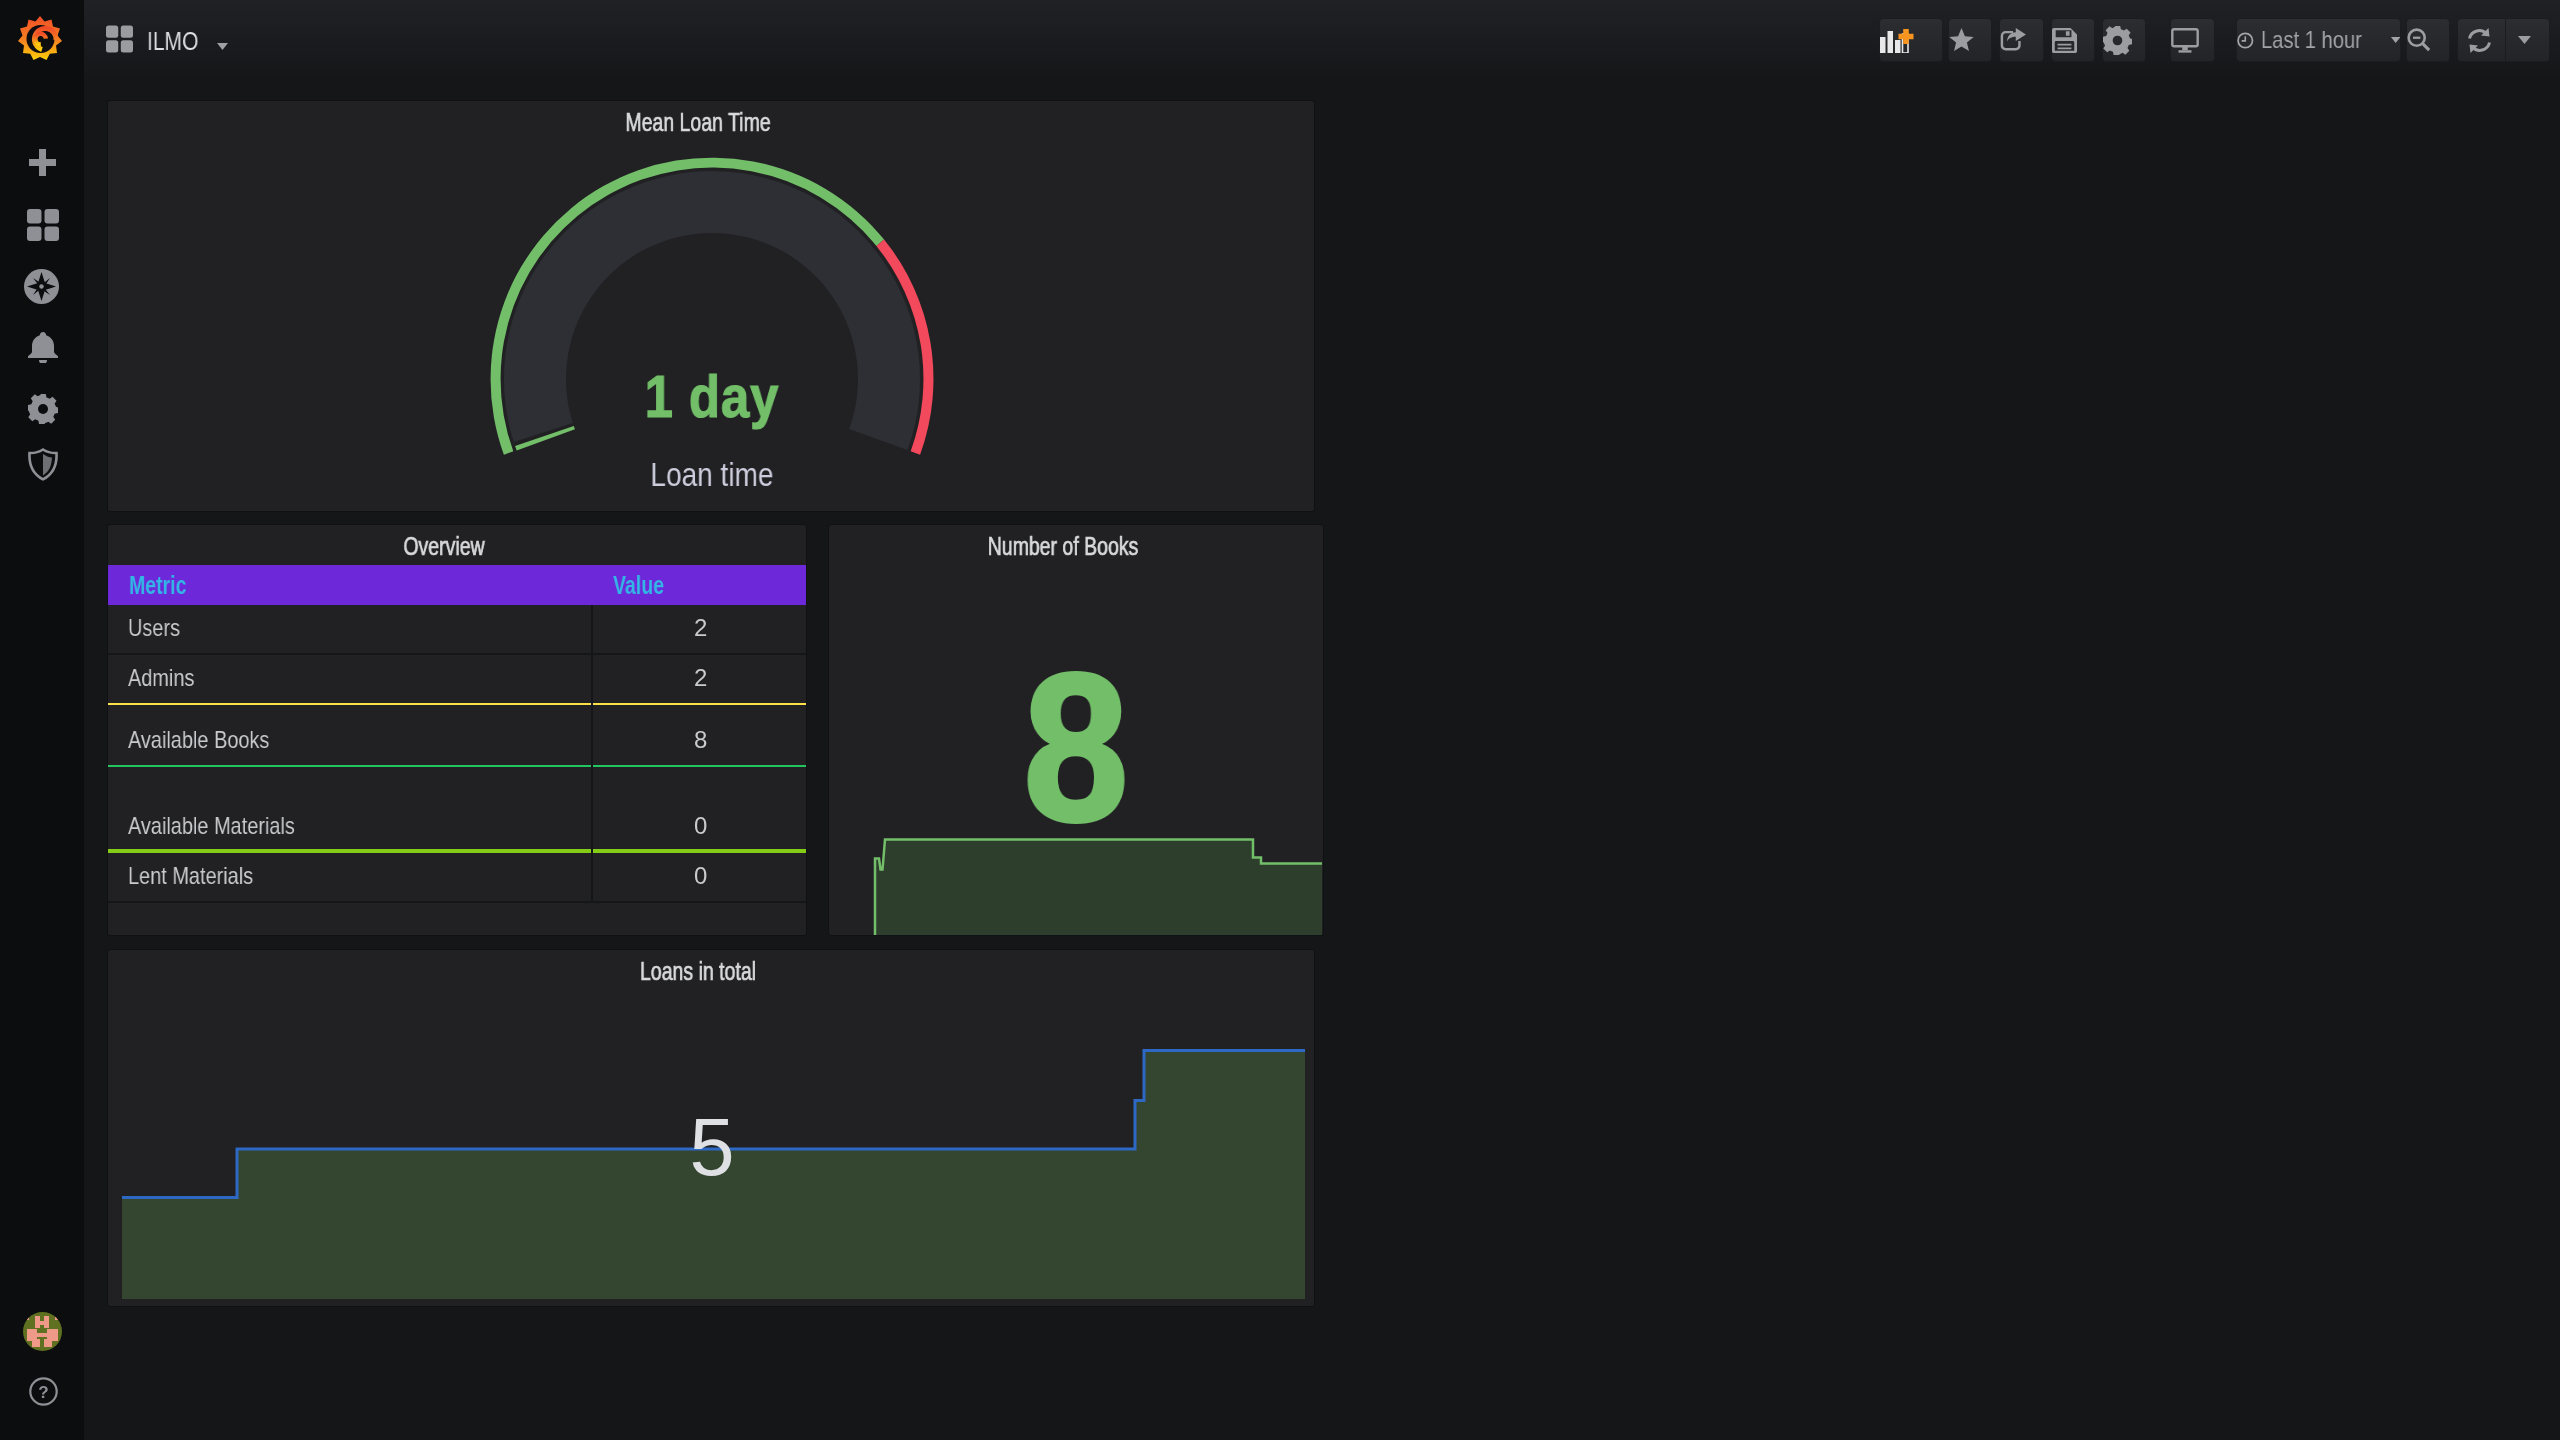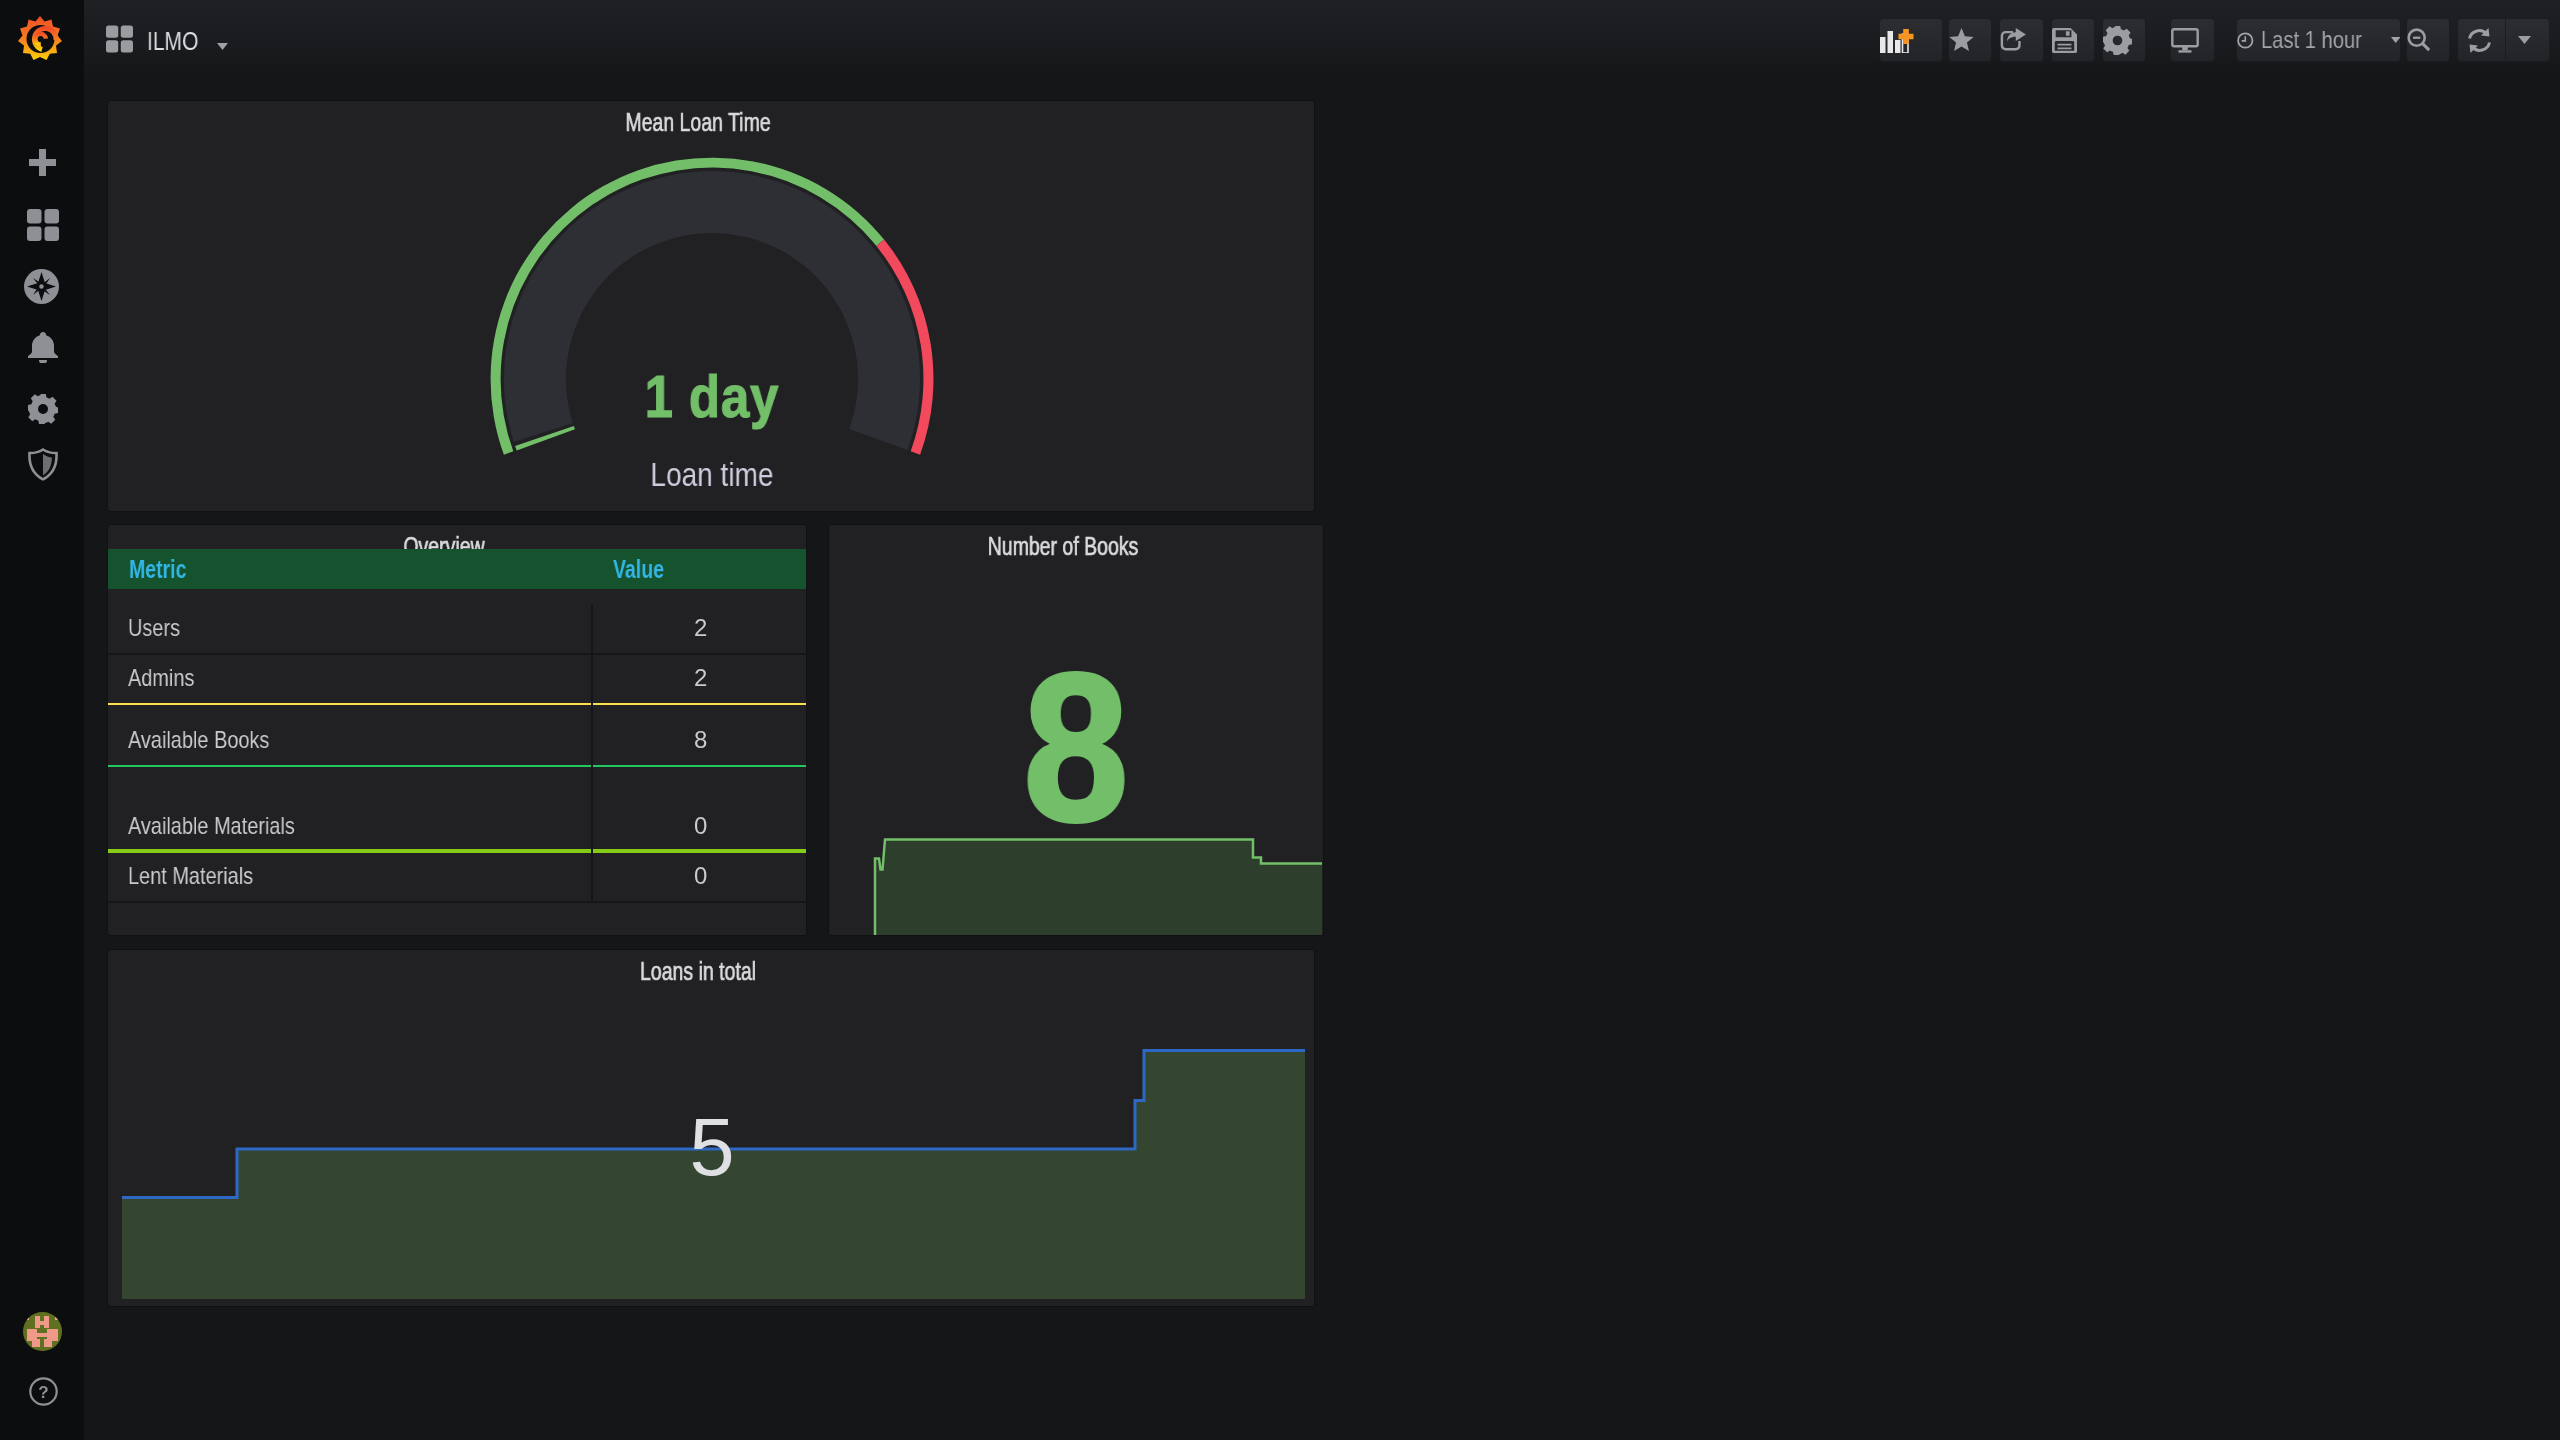--- a/index.html
+++ b/index.html
@@ -184,21 +184,21 @@
   <path d="M395.9,353.8 A221.5,221.5 0 0 1 776.1,138.6 L768.4,144.9 A211.5,211.5 0 0 0 405.3,350.3 Z" fill="#73bf69"></path>
   <path d="M776.1,138.6 A221.5,221.5 0 0 1 812.1,353.8 L802.7,350.3 A211.5,211.5 0 0 0 768.4,144.9 Z" fill="#f2495c"></path>
   <path d="M408.7,349.5 A208,208 0 0 1 407.1,345.0 L465.8,325.1 A146,146 0 0 0 466.9,328.2 Z" fill="#73bf69"></path>
  </svg>
  <div class="abs" style="left:0;width:1208px;top:261px;text-align:center;color:#73bf69;font-size:60px;font-weight:700;-webkit-text-stroke:1.2px #73bf69;letter-spacing:1px;transform:scaleX(0.85)">1 day</div>
  <div class="abs" style="left:0;width:1208px;top:355px;text-align:center;color:#ccccdc;font-size:33px;transform:scaleX(0.85)">Loan time</div>
 </div>
 
 <div class="panel" style="left:107px;top:524px;width:700px;height:412px">
  <div class="ptitle" style="top:7px">Overview</div>
- <div class="abs" style="left:0;top:24px;width:698px;height:40px;background:#14532d">
+ <div class="abs" style="left:0;top:40px;width:698px;height:40px;background:#6d28d9">
    <div class="abs" style="left:21px;top:0;height:40px;line-height:40px;font-size:25px;font-weight:700;color:#33b5e5;transform:scaleX(0.78);transform-origin:left center">Metric</div>
    <div class="abs" style="left:505px;top:0;height:40px;line-height:40px;font-size:25px;font-weight:700;color:#33b5e5;transform:scaleX(0.78);transform-origin:left center">Value</div>
  </div>
  <div class="abs" style="left:0;top:80.0px;width:698px;height:49.5px;border-bottom:2px solid #141619">
 <div class="abs" style="left:20px;top:0;height:49.5px;line-height:49.5px;font-size:24px;color:#c9cacd;transform:scaleX(0.83) translateY(-2px);transform-origin:left center">Users</div>
 <div class="abs" style="right:99px;top:-2px;height:49.5px;line-height:49.5px;font-size:24px;color:#c9cacd">2</div>
     </div>
     <div class="abs" style="left:0;top:129.5px;width:698px;height:49.5px;border-bottom:2px solid #fde047">
 <div class="abs" style="left:20px;top:0;height:49.5px;line-height:49.5px;font-size:24px;color:#c9cacd;transform:scaleX(0.83) translateY(-2px);transform-origin:left center">Admins</div>
 <div class="abs" style="right:99px;top:-2px;height:49.5px;line-height:49.5px;font-size:24px;color:#c9cacd">2</div>

